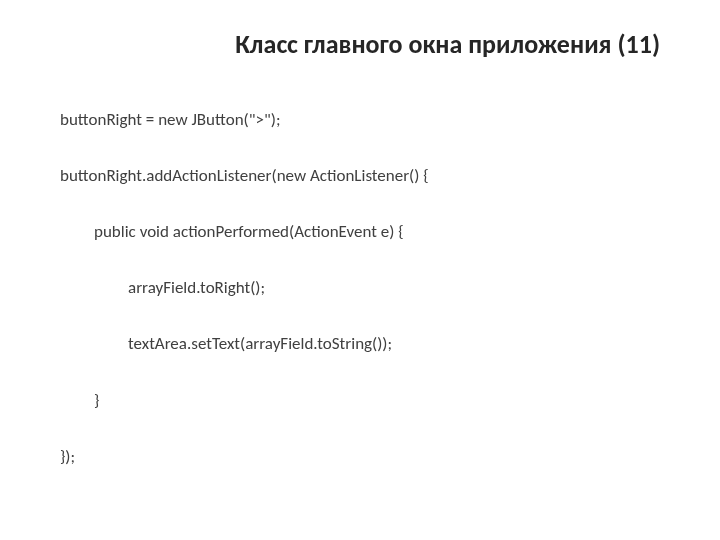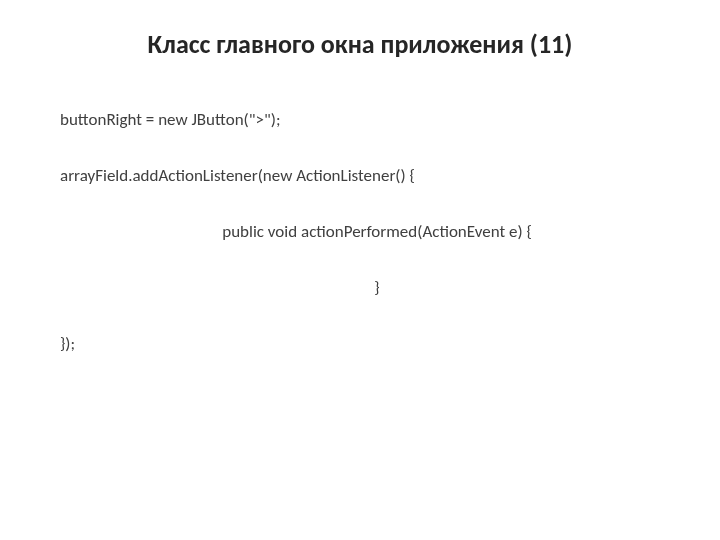--- a/index.html
+++ b/index.html
@@ -7,41 +7,43 @@
       width: 720px;
       height: 540px;
       background: #ffffff;
       font-family: Calibri, "Segoe UI", Arial, sans-serif;
       color: #333333;
       padding: 28px 60px 0 60px;
     }
     .title {
       font-size: 26px;
       font-weight: bold;
-      text-align: center;
+      text-align: right;
       color: #262626;
       margin-bottom: 18px;
     }
     .code {
       font-size: 17px;
       line-height: 1.65;
       color: #404040;
       white-space: pre;
     }
     .code .kw { font-weight: normal; }
     .line { display: block; }
-    .ind1 { padding-left: 34px; text-align: center; }
+    .ind1 { padding-left: 34px; }
     .ind2 { padding-left: 68px; }
   </style>
 </head>
 <body>
 
 <div class="title">Класс главного окна приложения (11)</div>
 
 <div class="code">
 <span class="line"><span>buttonRight = </span><span class="kw">new</span><span> JButton("&gt;");</span></span>
-<span class="line"><span>arrayField.addActionListener(</span><span class="kw">new</span><span> ActionListener() {</span></span>
+<span class="line"><span>buttonRight.addActionListener(</span><span class="kw">new</span><span> ActionListener() {</span></span>
 <span class="line ind1"><span class="kw">public void</span><span> actionPerformed(ActionEvent e) {</span></span>
+<span class="line ind2">arrayField.toRight();</span>
+<span class="line ind2">textArea.setText(arrayField.toString());</span>
 <span class="line ind1">}</span>
 <span class="line">});</span>
 
 
 </div>
 
 </body></html>

